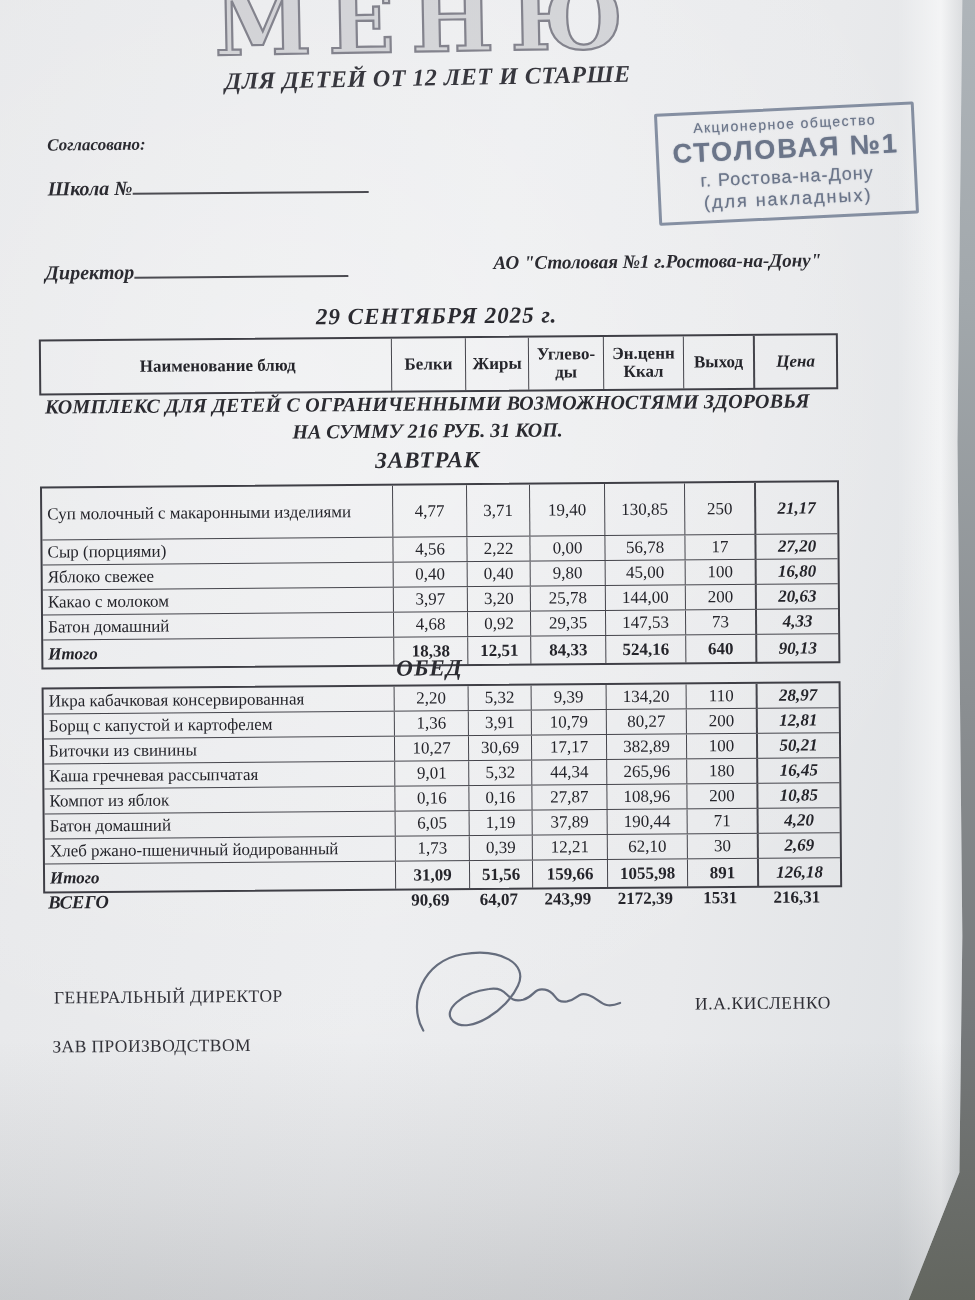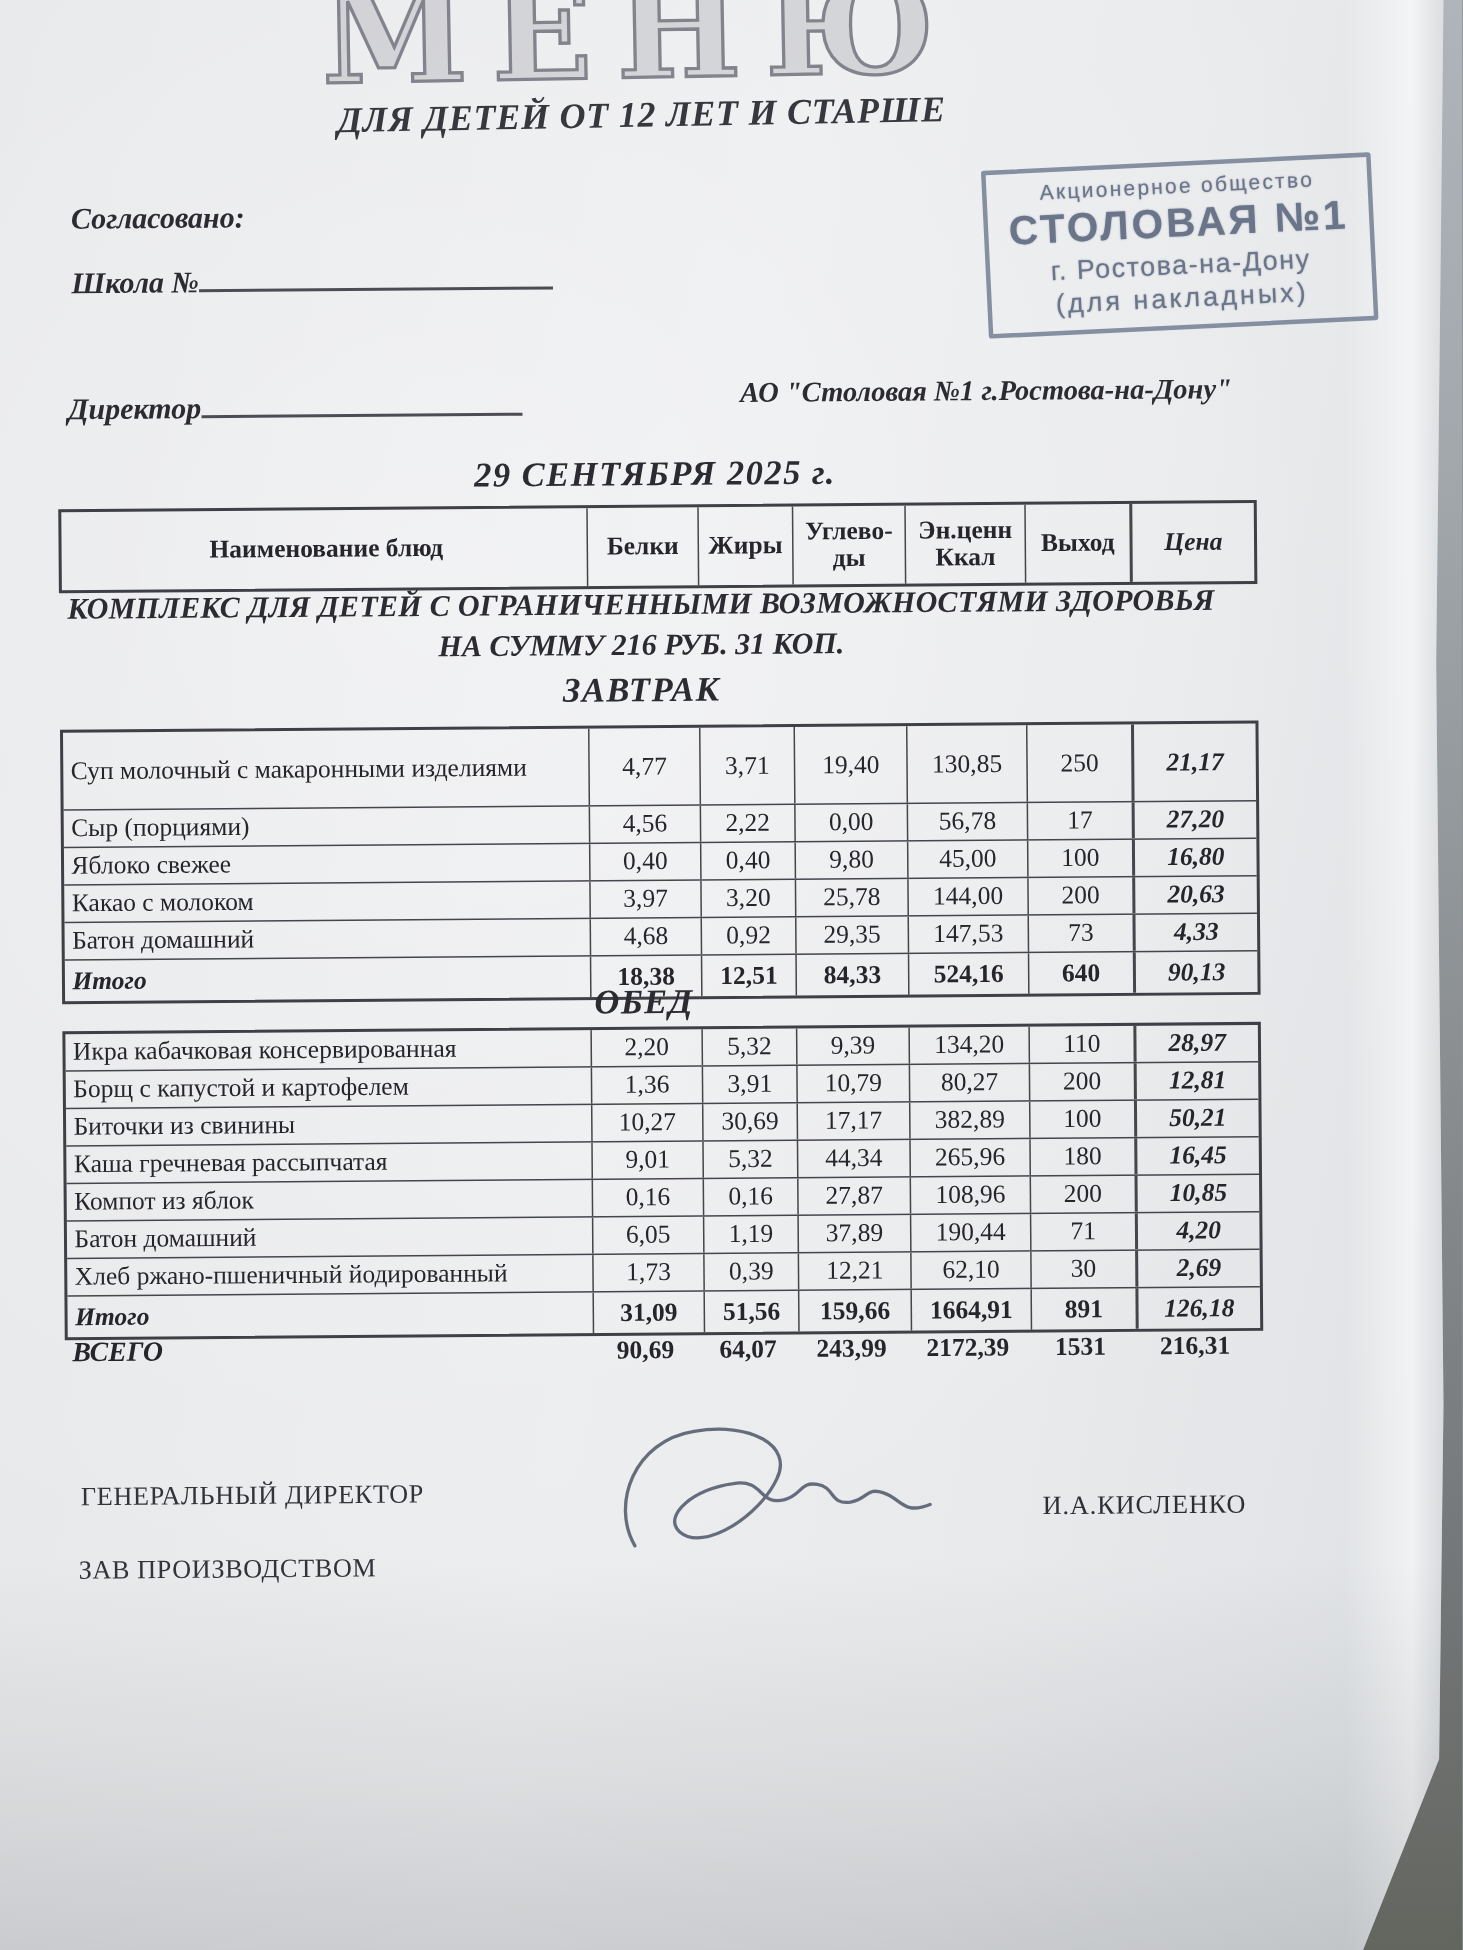--- a/index.html
+++ b/index.html
@@ -37,21 +37,21 @@
   .title-wrap{left:0;right:120px;top:-20px;text-align:center;transform:rotate(-0.6deg);}
   .menu-title{
     font-family:"DejaVu Serif",serif;font-weight:bold;
     font-size:88px;line-height:.92;letter-spacing:16px;
     color:rgba(138,138,148,.26);
     -webkit-text-stroke:2.2px #83838d;
   }
   .subtitle{font-size:24px;font-weight:bold;font-style:italic;letter-spacing:.5px;color:#37373e;margin-top:3px;}
 
   
-  .agree{left:47px;top:132px;font-size:20px;}
+  .agree{left:47px;top:132px;font-size:17px;}
   .school{left:47px;top:172px;font-size:20px;}
   .director{left:44px;top:256px;font-size:20px;}
   .blank{display:inline-block;border-bottom:2px solid #4c4c52;height:18px;vertical-align:baseline;}
   .blank.w1{width:236px;}
   .blank.w2{width:214px;}
 
   
   .stamp{
     left:656px;top:110px;width:246px;padding:5px 4px 7px 4px;
     border:3px solid rgba(104,117,140,.78);border-radius:2px;
@@ -275,21 +275,21 @@
             <div class="cell">12,21</div>
             <div class="cell">62,10</div>
             <div class="cell">30</div>
             <div class="cell price">2,69</div>
           </div>
           <div class="trow total">
             <div class="cell name">Итого</div>
             <div class="cell">31,09</div>
             <div class="cell">51,56</div>
             <div class="cell">159,66</div>
-            <div class="cell">1664,91</div>
+            <div class="cell">1055,98</div>
             <div class="cell">891</div>
             <div class="cell price">126,18</div>
           </div>
         </div>
 
       <div class="abs grand grid">
         <div class="cell name">ВСЕГО</div>
         <div class="cell">90,69</div>
         <div class="cell">64,07</div>
         <div class="cell">243,99</div>

